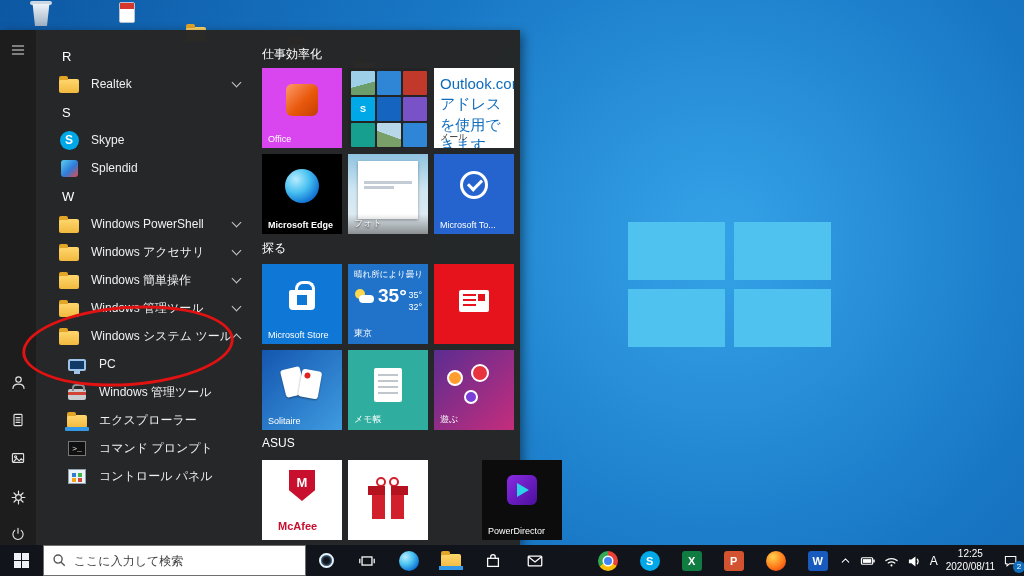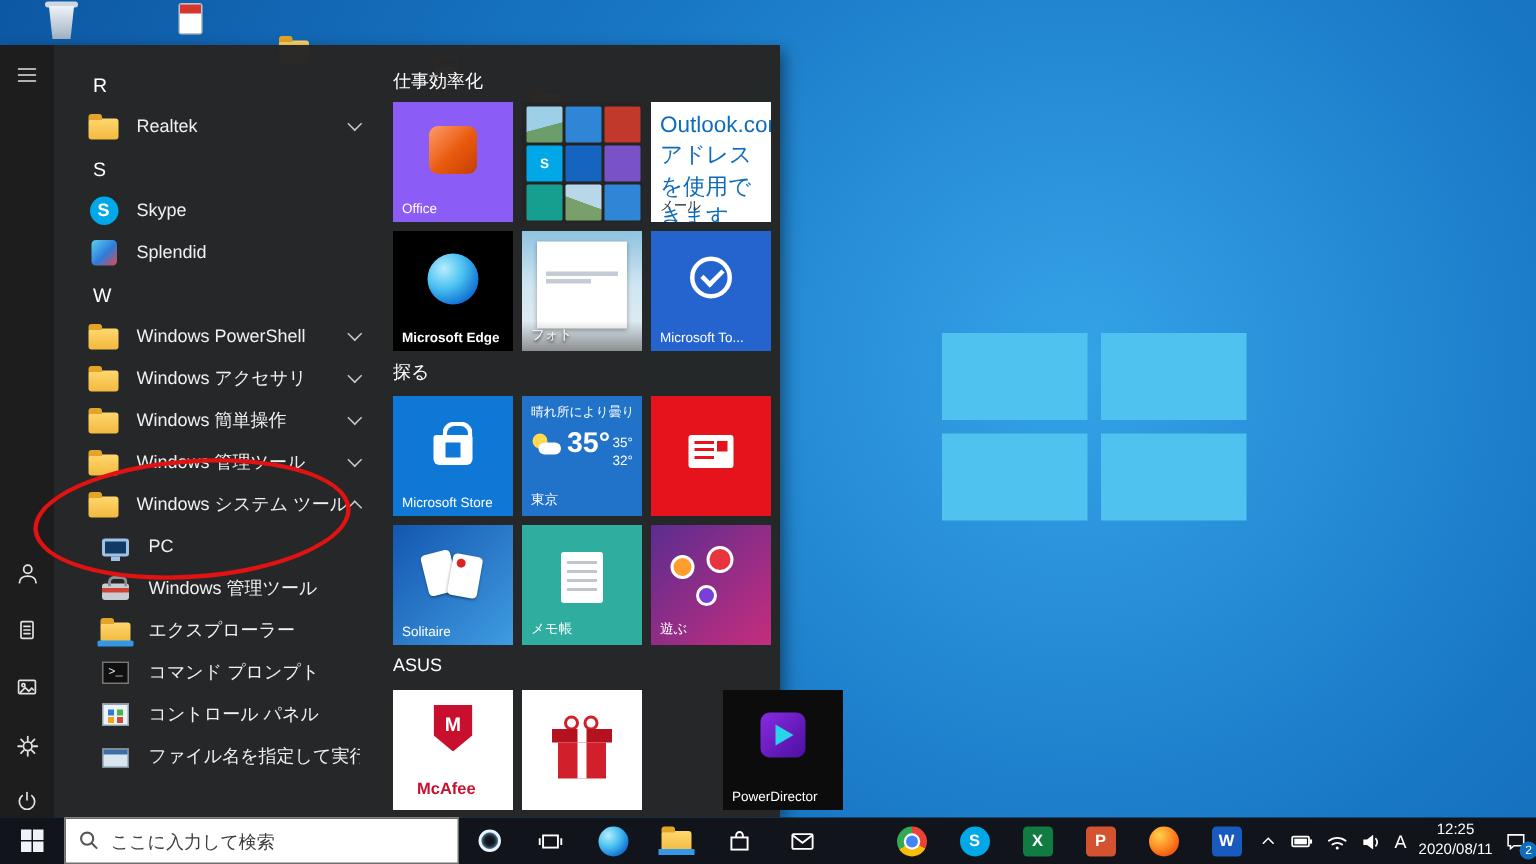--- a/index.html
+++ b/index.html
@@ -69,21 +69,21 @@
     border:2px solid #2d7dd2; border-bottom:none; border-radius:10px 10px 0 0; }
   .run-ic { width:18px; height:13px; background:#d9e6f2; border:1px solid #7a8ea0; position:relative; margin-top:2px; }
   .run-ic::before { content:""; position:absolute; left:0; top:0; width:100%; height:3px; background:#3a6ea5; }
 
   
   .tiles { position:relative; flex:1; }
   .tgh { position:absolute; font-size:12px; color:#fff; }
   .tile { position:absolute; width:80px; height:80px; color:#fff; overflow:hidden; }
   .tlabel { position:absolute; left:6px; bottom:4px; font-size:9px; white-space:nowrap; z-index:2; }
 
-  .t-office { background:#8b5cf6;padding-left:30px; }
+  .t-office { background:#d946ef;padding-left:30px; }
   .office-logo { position:absolute; left:24px; top:16px; width:32px; height:32px; border-radius:6px;
     background:linear-gradient(135deg,#ff9a6b,#e8590c 55%,#c43e02); }
 
   .t-cluster { background:#242424; display:grid; grid-template-columns:repeat(3,24px); grid-auto-rows:24px;
     gap:2px; padding:3px; align-content:start; }
   .mini { border-radius:1px; display:flex; align-items:center; justify-content:center; font-size:9px; font-weight:bold; color:#fff; }
   .mini:nth-child(1){ background:linear-gradient(165deg,#9ecfe8 55%,#6b9e6b 56%); }
   .mini:nth-child(2){ background:#2f86d6; }
   .mini:nth-child(3){ background:#c0392b; }
   .mini:nth-child(4){ background:#00a8e8; }
@@ -365,26 +365,20 @@
             </span>
           </span>
         <span class="label">コマンド プロンプト</span>
       </div>
       <div class="alrow sub">
         <span class="ic">
             <span class="cpl-ic"></span>
           </span>
         <span class="label">コントロール パネル</span>
       </div>
-      <div class="alrow sub">
-        <span class="ic">
-            <span class="run-ic"></span>
-          </span>
-        <span class="label">ファイル名を指定して実行</span>
-      </div>
     </div>
 
     <div class="tiles">
       <div class="tgh" style="left:10px;top:16px">仕事効率化</div>
 
       <div class="tile t-office" style="left:10px;top:38px">
         <span class="office-logo"></span>
         <span class="tlabel">Office</span>
       </div>
       <div class="tile t-cluster" style="left:96px;top:38px">

